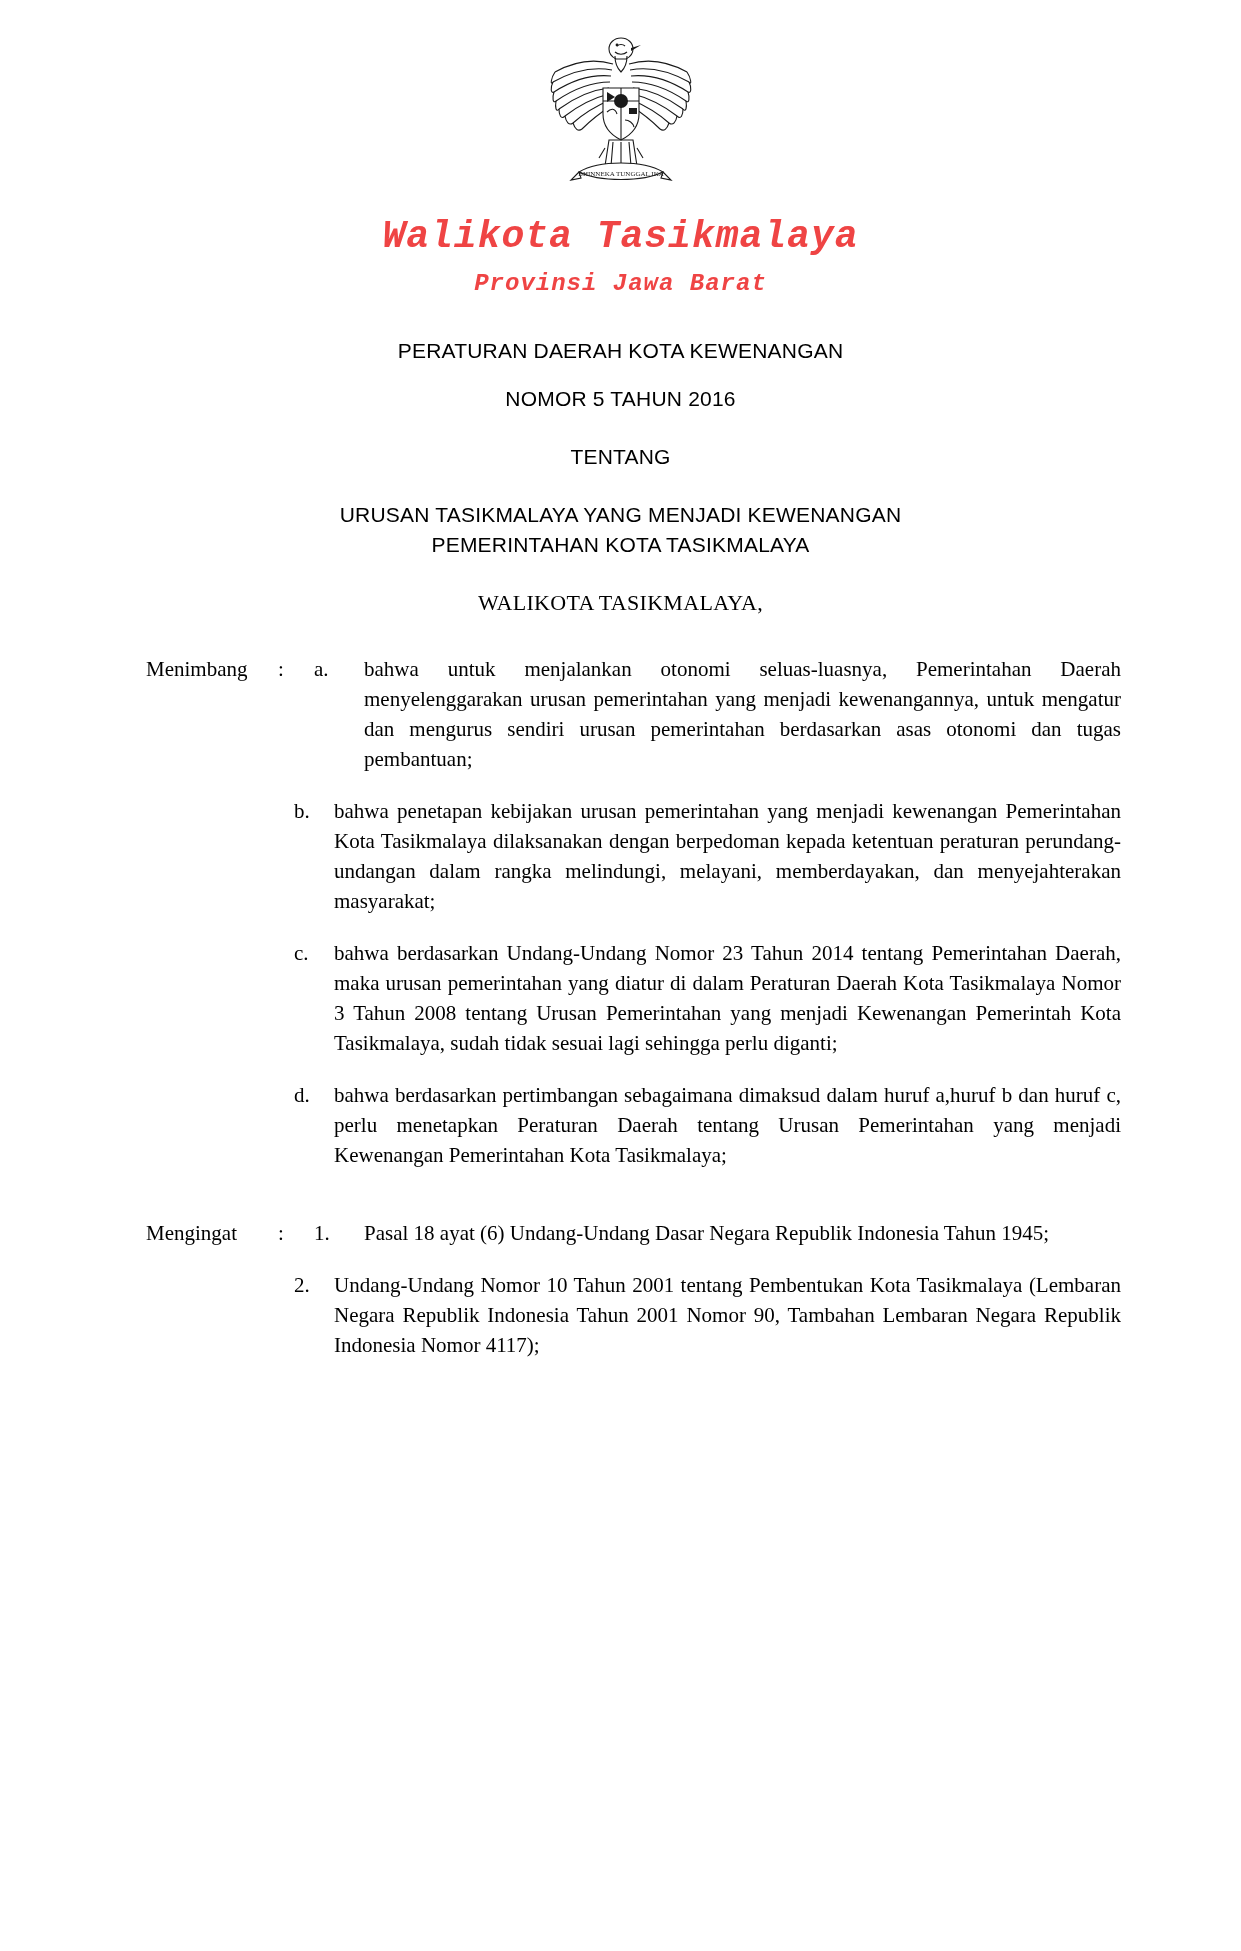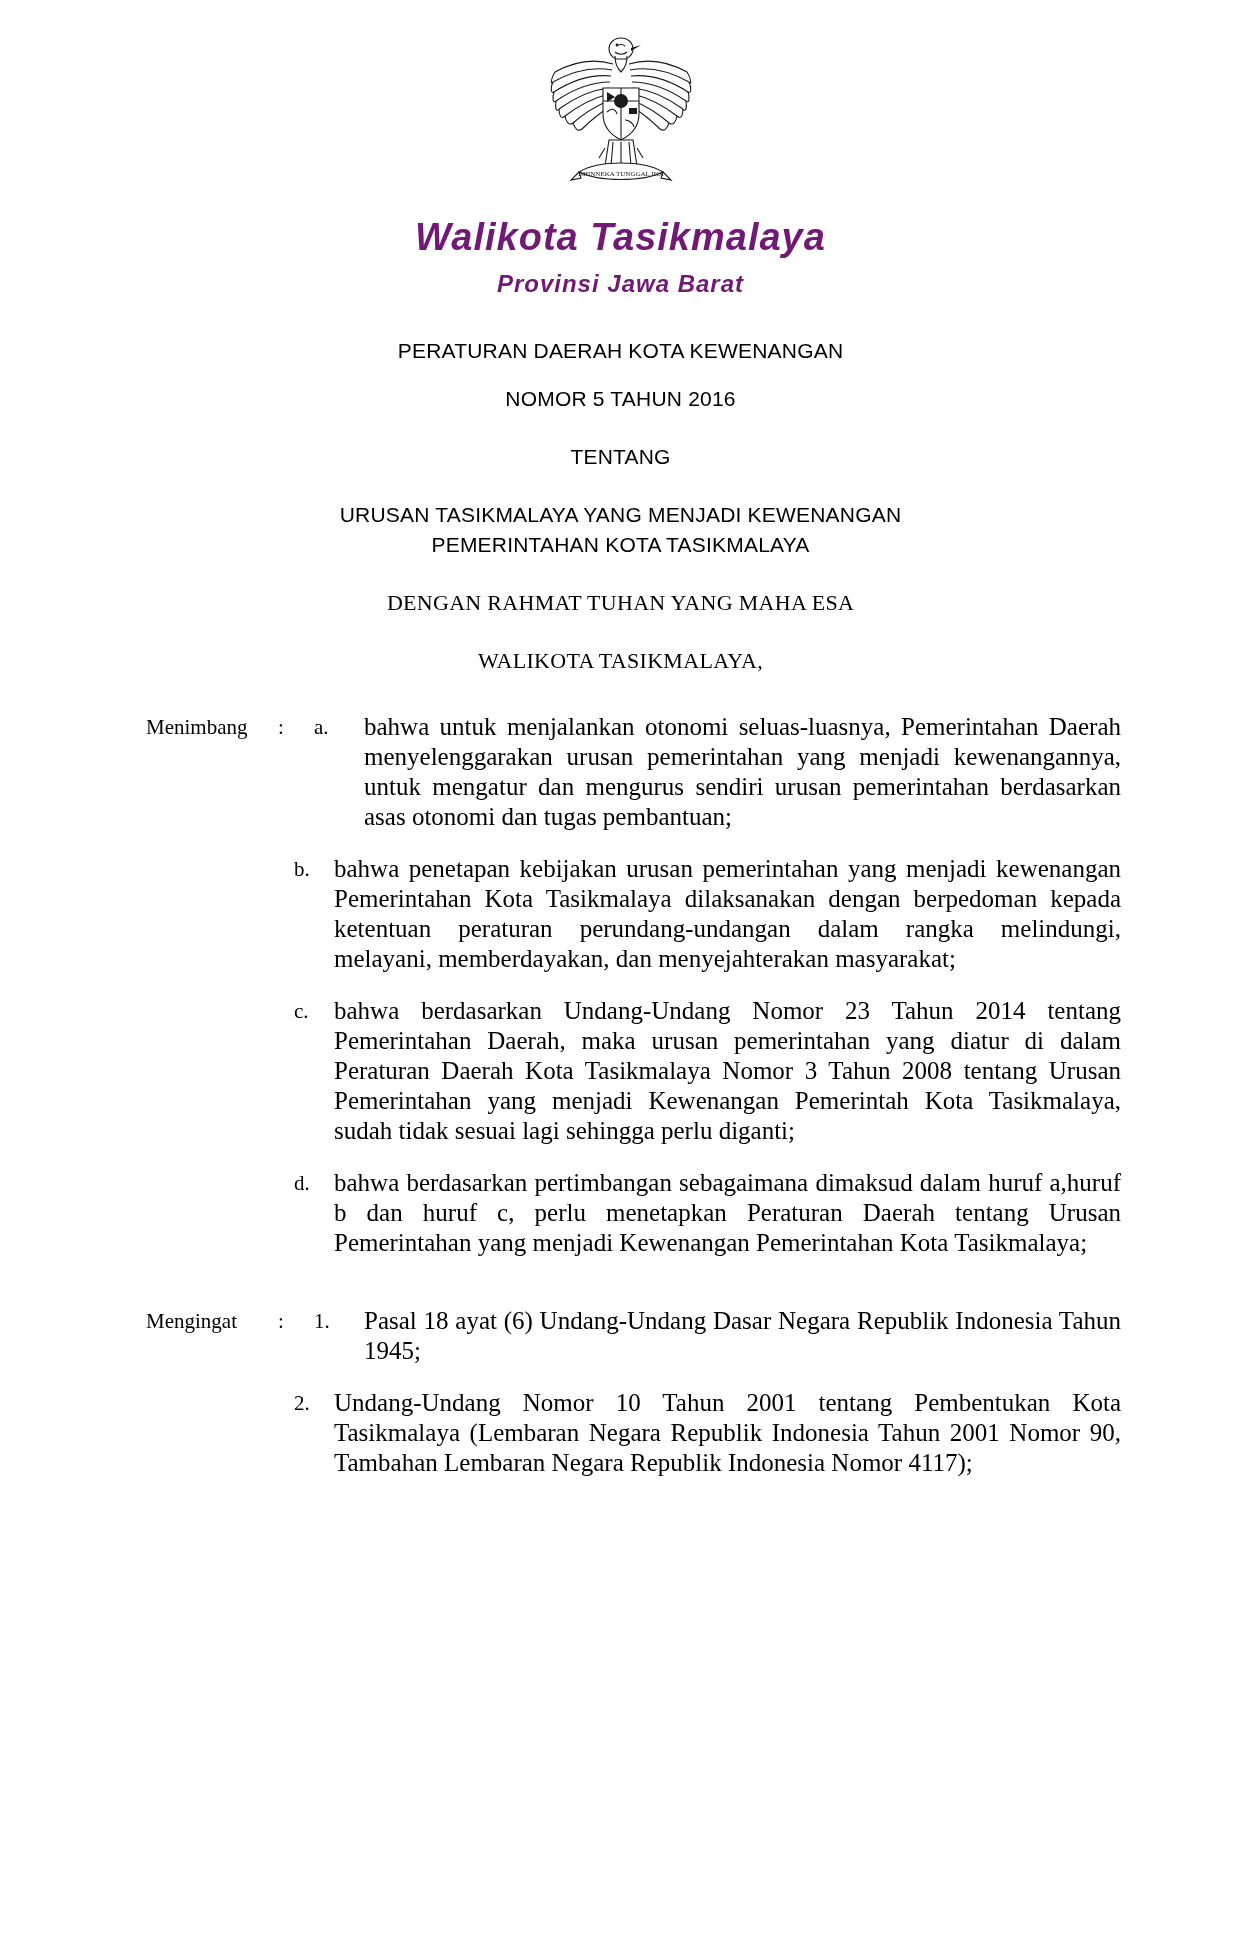--- a/index.html
+++ b/index.html
@@ -29,25 +29,25 @@
     align-items: flex-start;
     height: 178px;
   }
   .emblem {
     width: 200px;
     height: 172px;
   }
   
   .script-title {
     text-align: center;
-    font-family: Liberation Sans, sans-serif;
+    font-family: Liberation Mono, monospace;
     font-style: italic;
     font-weight: bold;
     letter-spacing: 1px;
-    color: #701a75;
+    color: #ef4444;
   }
   .script-1 {
     font-size: 38px;
     line-height: 46px;
     margin-top: 8px;
   }
   .script-2 {
     font-size: 24px;
     line-height: 44px;
     margin-top: 2px;
@@ -98,21 +98,21 @@
     line-height: 30px;
   }
   .clause-marker {
     width: 40px;
     flex: 0 0 40px;
     font-size: 21px;
     line-height: 30px;
   }
   .clause-text {
     flex: 1 1 auto;
-    font-size: 25px;
+    font-size: 21px;
     line-height: 30px;
     text-align: justify;
     text-justify: inter-word;
     padding-right: 2px;
   }
   .sub-row {
     display: flex;
     align-items: flex-start;
     margin-bottom: 22px;
   }
@@ -199,21 +199,20 @@
 
   <div class="script-title script-1">Walikota Tasikmalaya</div>
   <div class="script-title script-2">Provinsi Jawa Barat</div>
 
   <div class="head-block">
     <div class="head-line gap-lg">PERATURAN DAERAH KOTA KEWENANGAN</div>
     <div class="head-line gap-sm">NOMOR 5 TAHUN 2016</div>
     <div class="head-line gap-md">TENTANG</div>
     <div class="head-line gap-md">URUSAN TASIKMALAYA YANG MENJADI KEWENANGAN</div>
     <div class="head-line">PEMERINTAHAN KOTA TASIKMALAYA</div>
-    <div class="head-serif gap-md">DENGAN RAHMAT TUHAN YANG MAHA ESA</div>
     <div class="head-serif gap-md">WALIKOTA TASIKMALAYA,</div>
   </div>
 
   <div class="clause-section">
     <div class="clause-row">
       <div class="clause-label">Menimbang</div>
       <div class="clause-colon">:</div>
       <div class="clause-marker">a.</div>
       <div class="clause-text">bahwa untuk menjalankan otonomi seluas-luasnya, Pemerintahan Daerah menyelenggarakan urusan pemerintahan yang menjadi kewenangannya, untuk mengatur dan mengurus sendiri urusan pemerintahan berdasarkan asas otonomi dan tugas pembantuan;</div>
     </div>

